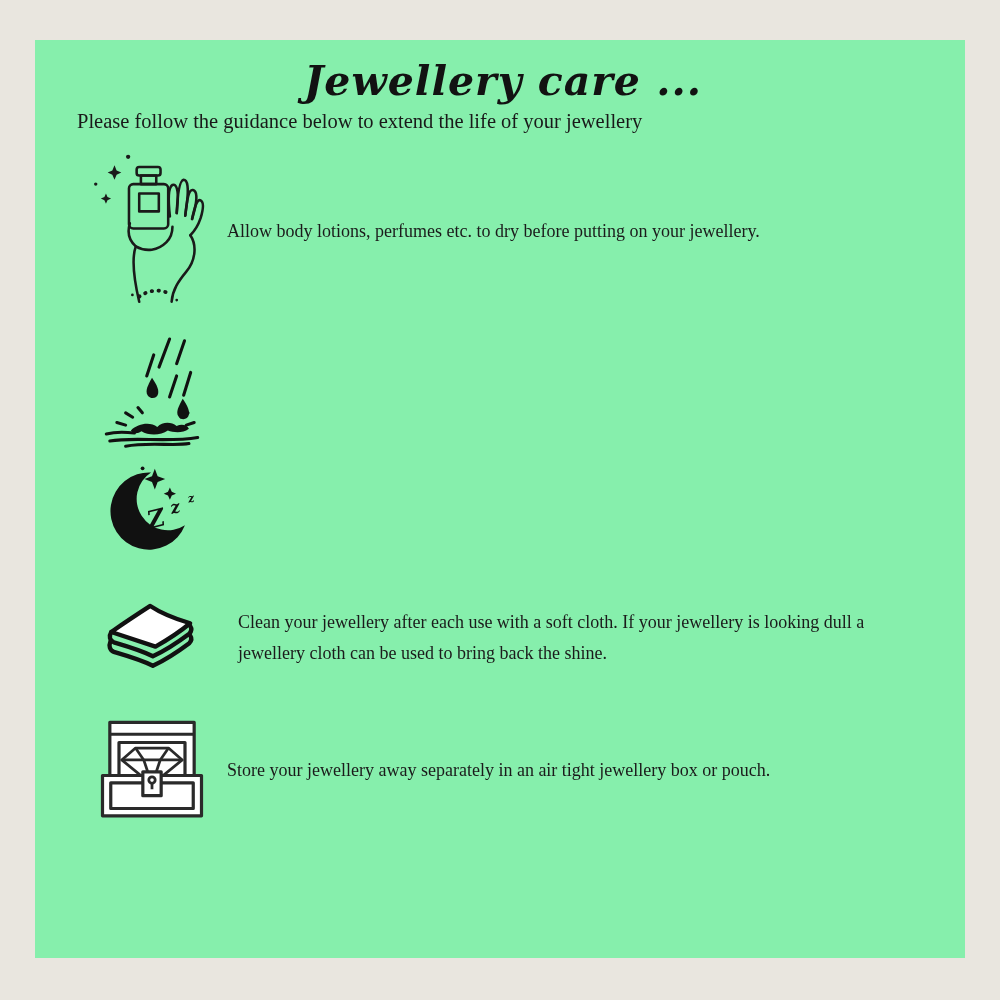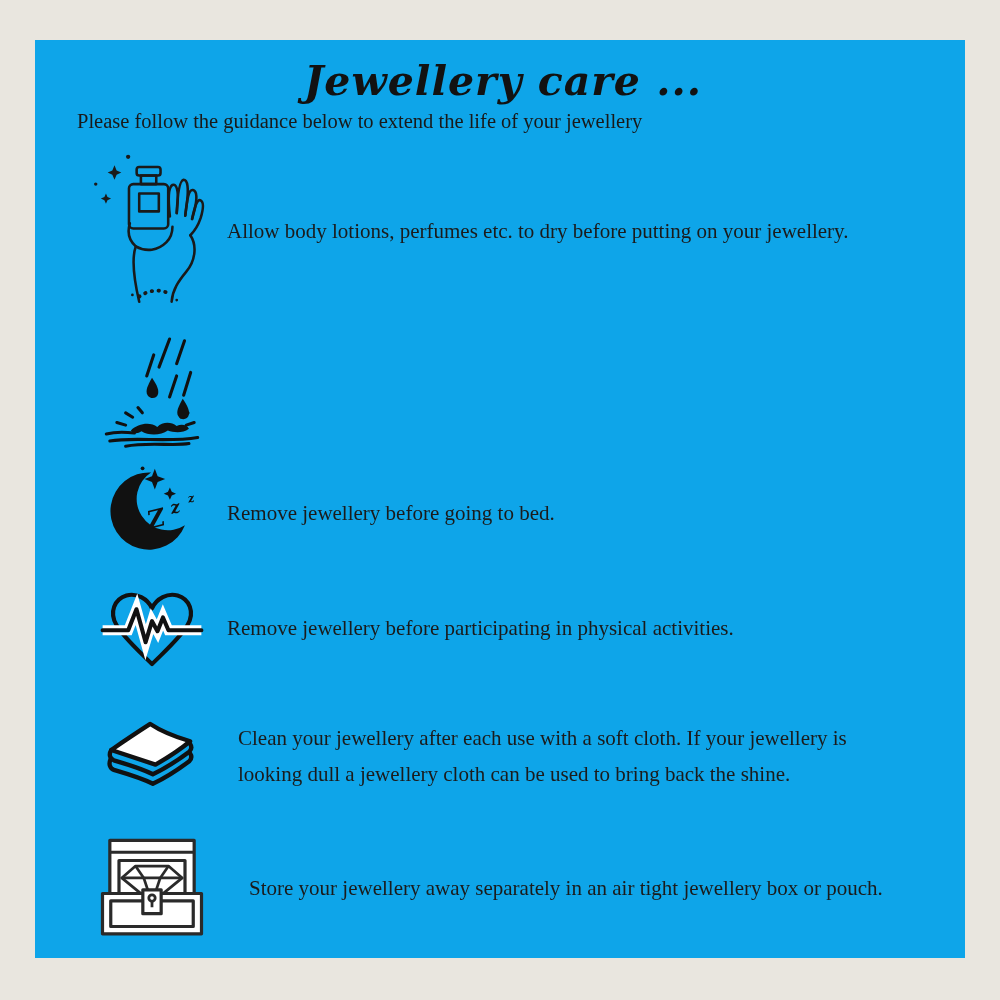--- a/index.html
+++ b/index.html
@@ -8,21 +8,21 @@
     background: #e9e6df;
     font-family: "Liberation Serif", serif;
     color: #1f1f1f;
     position: relative;
     overflow: hidden;
   }
   .card {
     position: absolute;
     left: 35px; top: 40px;
     width: 930px; height: 918px;
-    background: #0ea5e9;
+    background: #86efac;
     box-sizing: border-box;
     padding: 16px 36px 0 42px;
   }
   .title {
     text-align: center;
     font-family: "DejaVu Serif", serif;
     font-style: italic;
     font-weight: 700;
     font-size: 41px;
     letter-spacing: 1px;
@@ -35,27 +35,27 @@
     margin-top: 3px;
     color: #191919;
   }
   .rows { margin-top: 6px; }
   .row { display: flex; align-items: center; }
   .row.r1 { min-height: 184px; }
   .row.r2 { min-height: 134px; }
   .row.r3 { min-height: 112px; }
   .row.r4 { min-height: 118px; }
   .row.r5 { min-height: 138px; gap: 11px; }
-  .row.r6 { min-height: 126px; gap: 22px; }
+  .row.r6 { min-height: 126px; }
   .icon-box {
     width: 150px; min-width: 150px;
     display: flex; justify-content: center; align-items: center;
   }
   .text {
-    font-size: 21px;
+    font-size: 18px;
     line-height: 1.72;
     max-width: 672px;
     color: #1b1b1b;
   }
 </style>
 </head>
 <body>
 
 <div class="card">
 
@@ -130,33 +130,22 @@
             <path d="M74,24 L76,28.5 L80.5,30.5 L76,32.5 L74,37 L72,32.5 L67.5,30.5 L72,28.5 Z"></path>
             <circle cx="45" cy="3.5" r="2"></circle>
           </g>
           <g fill="#111" font-family="DejaVu Serif, serif" font-style="italic" font-weight="bold">
             <text x="52" y="68" font-size="26" transform="rotate(-14 52 68)">Z</text>
             <text x="76" y="52" font-size="18" transform="rotate(-14 76 52)">z</text>
             <text x="94" y="40" font-size="12" transform="rotate(-14 94 40)">z</text>
           </g>
         </svg>
       </div>
-      <div class="text">Remove jewellery before going to bed.</div>
     </div>
 
-    <div class="row r4">
-      <div class="icon-box">
-        <svg width="110" height="96" viewBox="0 0 120 105">
-          <path d="M60,92 C44,76 28,62 21,49 C13,35 19,21 32,17 C43,14 55,20 60,31 C65,20 77,14 88,17 C101,21 107,35 99,49 C92,62 76,76 60,92 Z" fill="none" stroke="#111" stroke-width="4.5" stroke-linejoin="round"></path>
-          <polyline points="6,55 34,55 43,32 53,68 60,45 66,56 72,41 78,55 114,55" fill="none" stroke="#ffffff" stroke-width="11"></polyline>
-          <polyline points="6,55 34,55 43,32 53,68 60,45 66,56 72,41 78,55 114,55" fill="none" stroke="#111" stroke-width="4.5" stroke-linecap="round" stroke-linejoin="round"></polyline>
-        </svg>
-      </div>
-      <div class="text">Remove jewellery before participating in physical activities.</div>
-    </div>
 
     <div class="row r5">
       <div class="icon-box">
         <svg width="104" height="94" viewBox="0 0 120 108">
           <g fill="none" stroke="#111" stroke-width="5" stroke-linecap="round" stroke-linejoin="round">
             <path d="M12,58 C10,63 11,68 16,70 C33,75 47,79 61,86 C76,79 91,69 103,60 C106,57 106,54 104,51"></path>
             <path d="M13,47 C10,52 11,57 16,59 C33,64 47,68 61,75 C76,68 91,58 103,49 C106,46 106,43 104,40"></path>
             <path d="M13,47 C29,36 44,26 58,17 C70,25 84,31 104,37 C92,47 78,56 64,64 C46,58 28,52 13,47 Z" fill="#ffffff"></path>
           </g>
         </svg>

